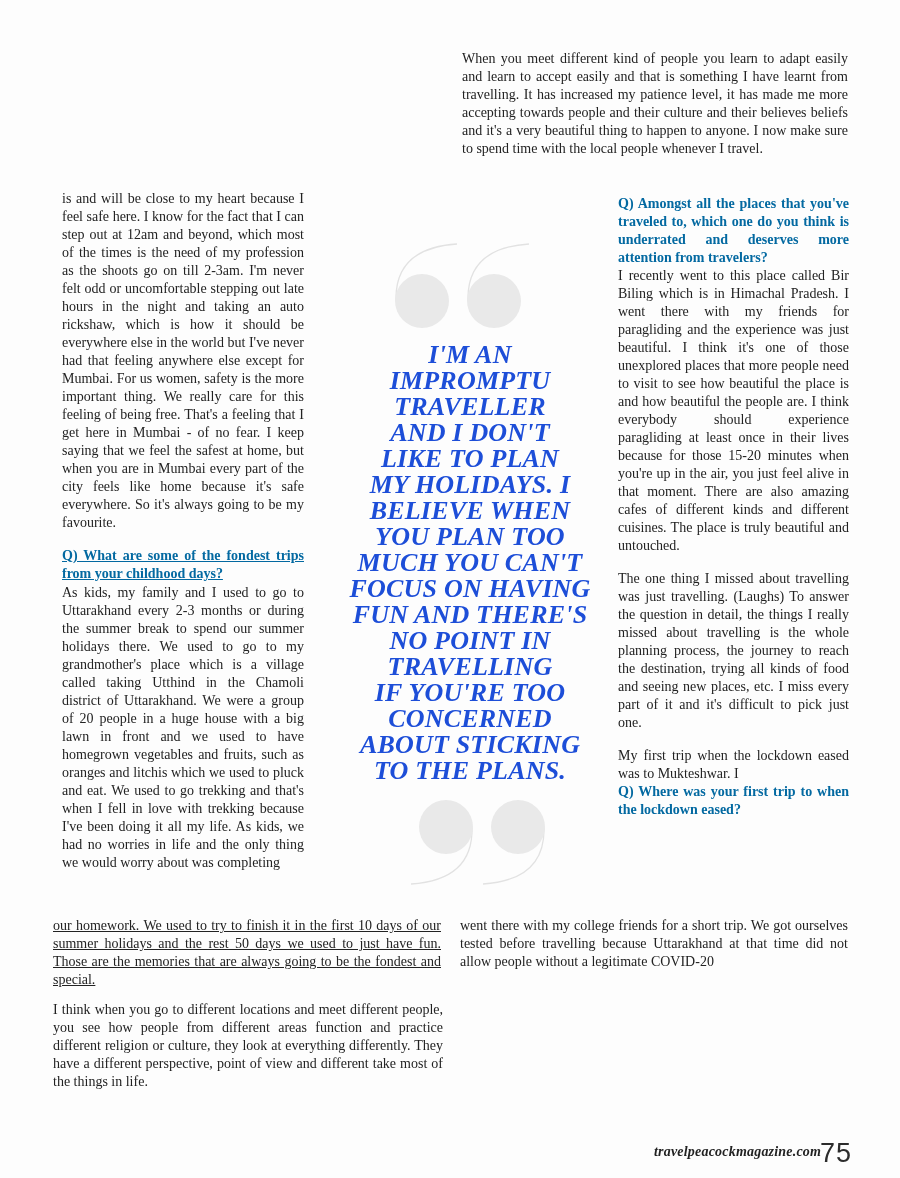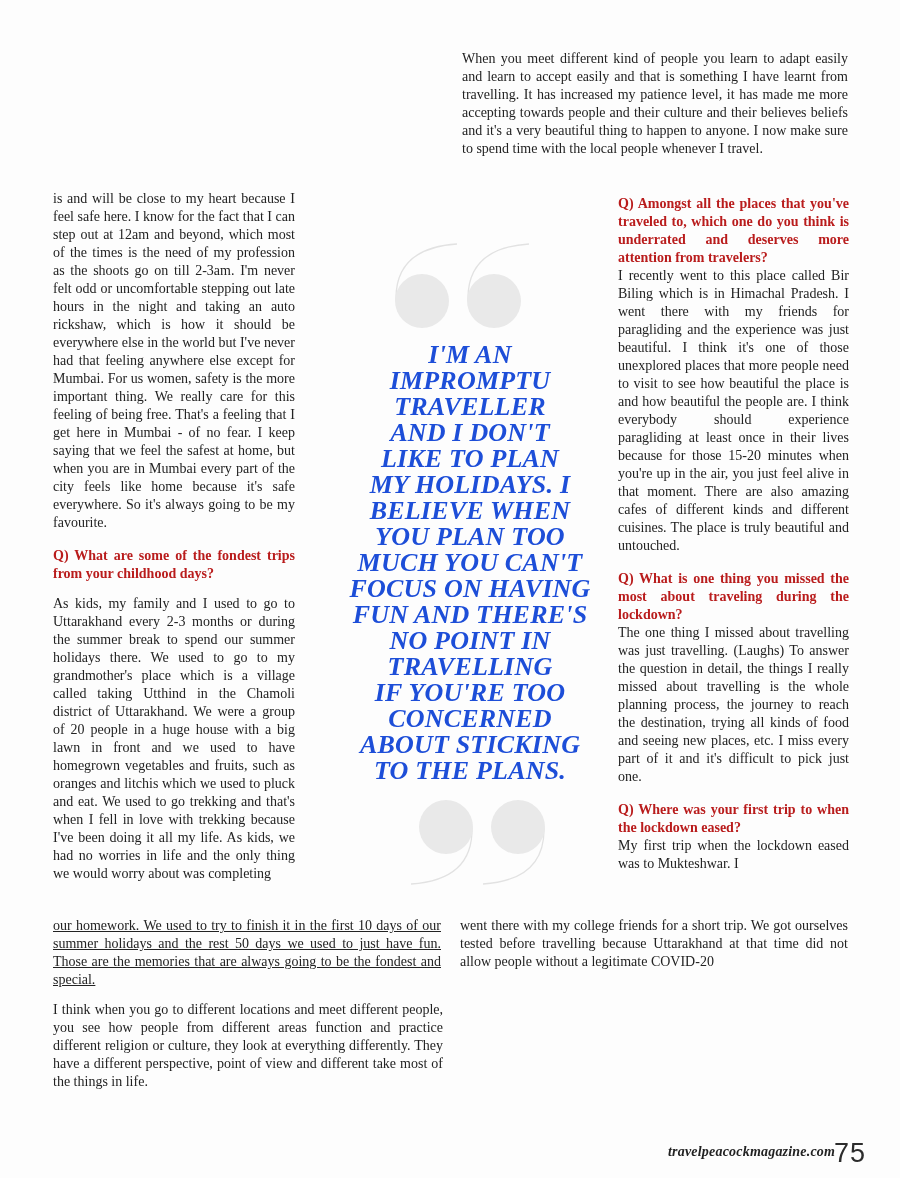--- a/index.html
+++ b/index.html
@@ -9,68 +9,68 @@
     font-family:"Liberation Serif","DejaVu Serif",serif;
     color:#1e1e1e;
     overflow:hidden;
   }
   .abs{position:absolute;}
   .body-text{
     font-size:14px;line-height:18px;text-align:justify;
     color:#222;
   }
   .q-head{
-    font-weight:700;color:#b91c1c;
+    font-weight:700;color:#0369a1;
   }
   .para{margin:0 0 15px 0;}
   .para:last-child{margin-bottom:7px;}
   
   #intro{left:462px;top:50px;width:386px;}
   
-  #left-col{left:53px;top:190px;width:242px;}
+  #left-col{left:62px;top:190px;width:242px;}
   
   #quote-block{left:325px;top:240px;width:290px;text-align:center;}
   .quote-text{
     margin-top:12px;
     font-style:italic;font-weight:700;
     font-size:26px;line-height:26px;
     letter-spacing:0.2px;
     color:#1d4ed8;
     white-space:pre-line;
     text-transform:uppercase;
   }
   .quote-icon{display:block;margin:0 auto;}
   .quote-icon.close{transform:rotate(180deg);margin-top:14px;}
   
   #right-col{left:618px;top:195px;width:231px;}
   
   #bottom-left{left:53px;top:917px;width:388px;text-decoration:underline;}
   #bottom-right{left:460px;top:917px;width:388px;}
   #q-movie-block{left:53px;top:1001px;width:390px;}
   
-  #footer{left:16px;top:1138px;width:832px;height:30px;}
+  #footer{left:2px;top:1138px;width:832px;height:30px;}
   .site{
     position:absolute;left:652px;top:6px;
     font-style:italic;font-weight:700;font-size:14px;color:#222;
     letter-spacing:0.2px;
   }
   .pageno{
     position:absolute;left:818px;top:0px;
     font-family:"Liberation Sans","DejaVu Sans",sans-serif;
     font-size:27px;color:#2c2c2c;letter-spacing:1px;
   }
 </style>
 </head>
 <body>
 
 <div class="abs body-text" id="intro">When you meet different kind of people you learn to adapt easily and learn to accept easily and that is something I have learnt from travelling. It has increased my patience level, it has made me more accepting towards people and their culture and their believes beliefs and it's a very beautiful thing to happen to anyone. I now make sure to spend time with the local people whenever I travel.</div>
 
 <div class="abs body-text" id="left-col">
   <p class="para">is and will be close to my heart because I feel safe here. I know for the fact that I can step out at 12am and beyond, which most of the times is the need of my profession as the shoots go on till 2-3am. I'm never felt odd or uncomfortable stepping out late hours in the night and taking an auto rickshaw, which is how it should be everywhere else in the world but I've never had that feeling anywhere else except for Mumbai. For us women, safety is the more important thing. We really care for this feeling of being free. That's a feeling that I get here in Mumbai - of no fear. I keep saying that we feel the safest at home, but when you are in Mumbai every part of the city feels like home because it's safe everywhere. So it's always going to be my favourite.</p>
-  <p class="para q-head" style="margin-bottom:12px;">Q) What are some of the fondest trips from your childhood days?</p>
+  <p class="para q-head" style="margin-bottom:1px;text-decoration:underline;">Q) What are some of the fondest trips from your childhood days?</p>
   <p class="para">As kids, my family and I used to go to Uttarakhand every 2-3 months or during the summer break to spend our summer holidays there. We used to go to my grandmother's place which is a village called taking Utthind in the Chamoli district of Uttarakhand. We were a group of 20 people in a huge house with a big lawn in front and we used to have homegrown vegetables and fruits, such as oranges and litchis which we used to pluck and eat. We used to go trekking and that's when I fell in love with trekking because I've been doing it all my life. As kids, we had no worries in life and the only thing we would worry about was completing</p>
 </div>
 
 <div class="abs" id="quote-block">
   <svg class="quote-icon open" width="150" height="90" viewBox="0 0 150 90">
     <path d="M 1 60 Q 0 8 62 4" fill="none" stroke="#e2e2e2" stroke-width="1.3"></path>
     <circle cx="27" cy="61" r="27" fill="#e9e9e9"></circle>
     <path d="M 73 60 Q 72 8 134 4" fill="none" stroke="#e2e2e2" stroke-width="1.3"></path>
     <circle cx="99" cy="61" r="27" fill="#e9e9e9"></circle>
   </svg>
@@ -95,24 +95,23 @@
     <path d="M 1 60 Q 0 8 62 4" fill="none" stroke="#e2e2e2" stroke-width="1.3"></path>
     <circle cx="27" cy="61" r="27" fill="#e9e9e9"></circle>
     <path d="M 73 60 Q 72 8 134 4" fill="none" stroke="#e2e2e2" stroke-width="1.3"></path>
     <circle cx="99" cy="61" r="27" fill="#e9e9e9"></circle>
   </svg>
 </div>
 
 <div class="abs body-text" id="right-col">
   <p class="para q-head" style="margin-bottom:0;">Q) Amongst all the places that you've traveled to, which one do you think is underrated and deserves more attention from travelers?</p>
   <p class="para">I recently went to this place called Bir Biling which is in Himachal Pradesh. I went there with my friends for paragliding and the experience was just beautiful. I think it's one of those unexplored places that more people need to visit to see how beautiful the place is and how beautiful the people are. I think everybody should experience paragliding at least once in their lives because for those 15-20 minutes when you're up in the air, you just feel alive in that moment. There are also amazing cafes of different kinds and different cuisines. The place is truly beautiful and untouched.</p>
-  <p class="para q-head" style="margin-bottom:0;">Q) What is one thing you missed the most about traveling during the lockdown?</p>
   <p class="para">The one thing I missed about travelling was just travelling. (Laughs) To answer the question in detail, the things I really missed about travelling is the whole planning process, the journey to reach the destination, trying all kinds of food and seeing new places, etc. I miss every part of it and it's difficult to pick just one.</p>
+  <p class="para" style="margin-bottom:0;">My first trip when the lockdown eased was to Mukteshwar. I</p>
   <p class="para q-head" style="margin-bottom:0;">Q) Where was your first trip to when the lockdown eased?</p>
-  <p class="para" style="margin-bottom:0;">My first trip when the lockdown eased was to Mukteshwar. I</p>
 </div>
 
 <div class="abs body-text" id="bottom-left">our homework. We used to try to finish it in the first 10 days of our summer holidays and the rest 50 days we used to just have fun. Those are the memories that are always going to be the fondest and special.</div>
 
 <div class="abs body-text" id="q-movie-block">
   <p class="para" style="margin-bottom:16px;">I think when you go to different locations and meet different people, you see how people from different areas function and practice different religion or culture, they look at everything differently. They have a different perspective, point of view and different take most of the things in life.</p>
 </div>
 
 <div class="abs body-text" id="bottom-right">went there with my college friends for a short trip. We got ourselves tested before travelling because Uttarakhand at that time did not allow people without a legitimate COVID-20</div>
 

